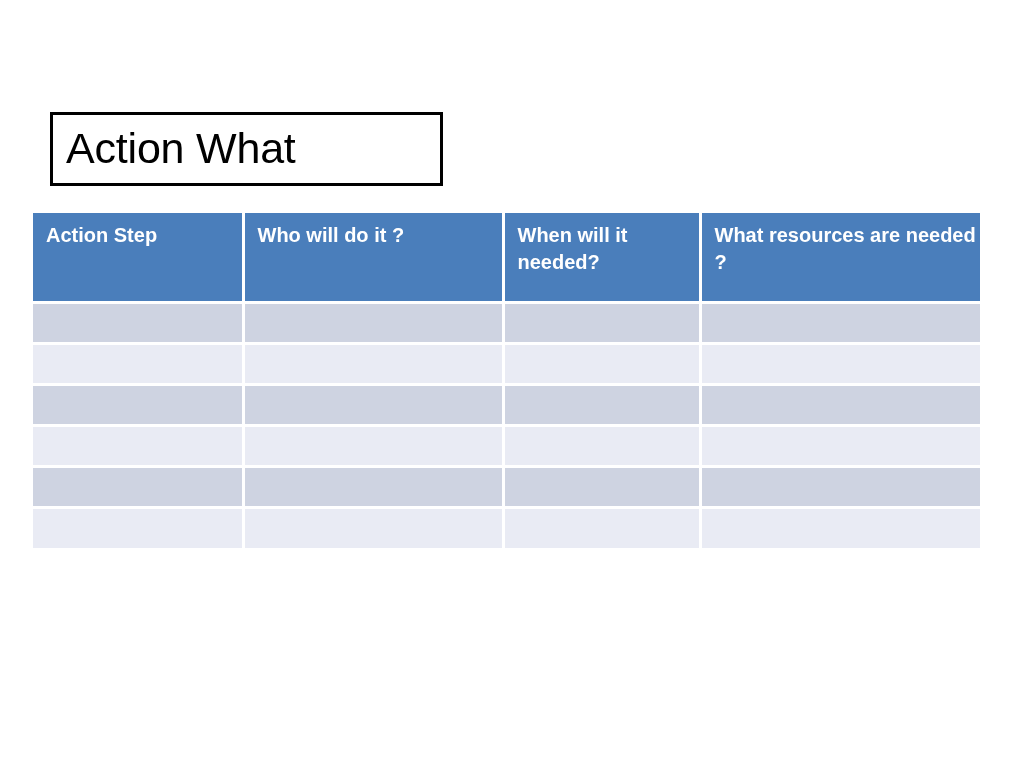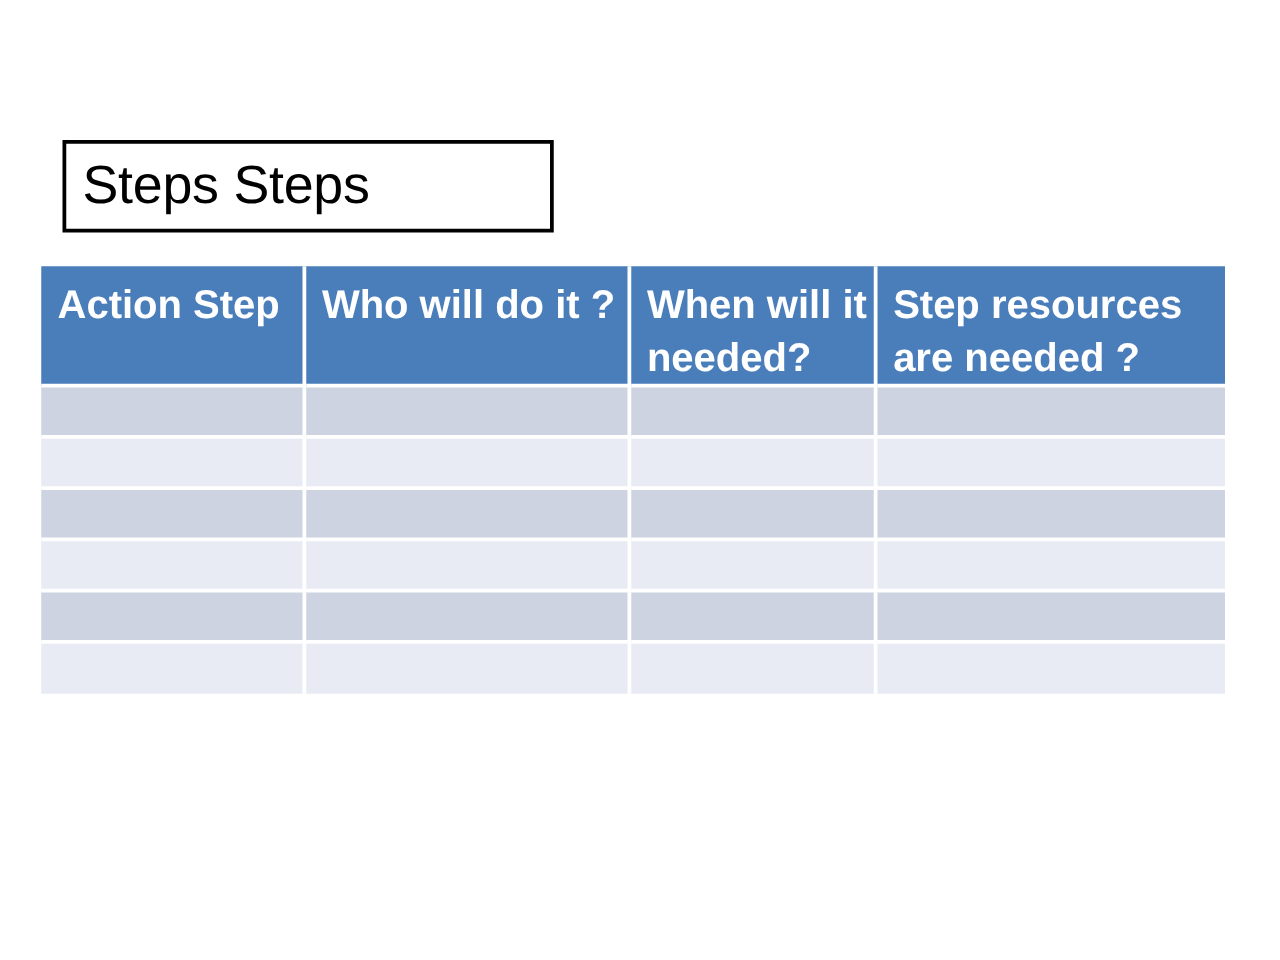--- a/index.html
+++ b/index.html
@@ -58,21 +58,21 @@
   }
   .action-table col.c1 { width: 210px; }
   .action-table col.c2 { width: 260px; }
   .action-table col.c3 { width: 197px; }
   .action-table col.c4 { width: 280px; }
 
   .action-table th {
     height: 89px;
     background: #4a7ebb;
     color: #ffffff;
-    font-size: 32px;
+    font-size: 20px;
     font-weight: bold;
     line-height: 1.33;
     text-align: left;
     vertical-align: top;
     padding: 9px 0 0 13px;
     border-right: 3px solid #ffffff;
     border-bottom: 3px solid #ffffff;
     box-sizing: border-box;
     white-space: normal;
   }
@@ -102,36 +102,36 @@
   .action-table tbody tr.band-light td {
     background: #e9ebf4;
   }
 </style>
 </head>
 <body>
 
 <div class="slide">
 
   <div class="title-box">
-    <span class="title-text">Steps Steps</span>
+    <span class="title-text">Action What</span>
   </div>
 
   <table class="action-table">
     <colgroup>
       <col class="c1">
         <col class="c2">
         <col class="c3">
         <col class="c4">
     </colgroup>
     <thead>
       <tr>
         <th>Action Step</th>
         <th>Who will do it ?</th>
         <th>When will it needed?</th>
-        <th>Step resources are needed ?</th>
+        <th>What resources are needed ?</th>
       </tr>
     </thead>
     <tbody>
       <tr class="band-dark">
         <td></td>
         <td></td>
         <td></td>
         <td></td>
       </tr>
       <tr class="band-light">

